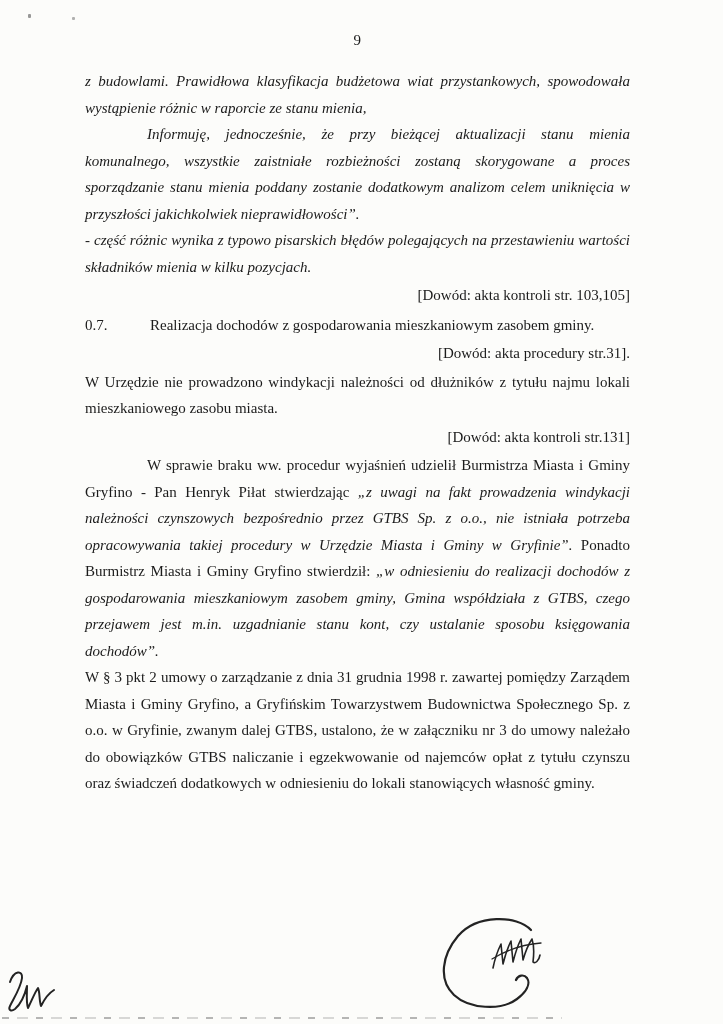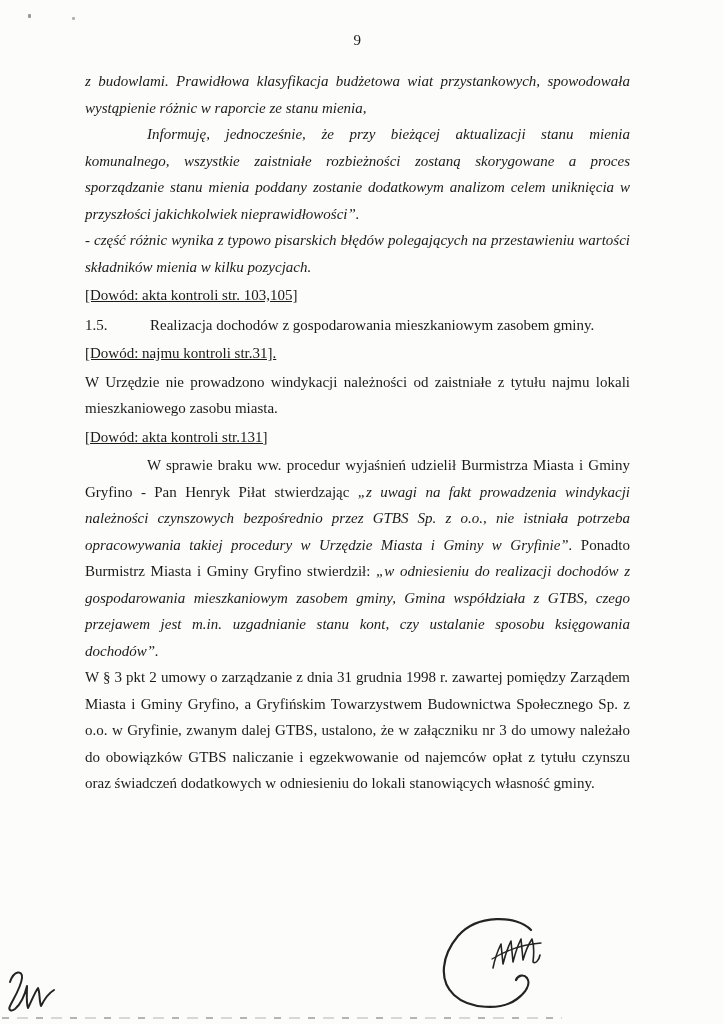--- a/index.html
+++ b/index.html
@@ -27,22 +27,22 @@
     position: absolute;
     top: 68px; left: 85px; width: 545px;
     font-size: 15px;
     line-height: 26.5px;
     text-align: justify;
   }
   .content p { margin: 0; }
   .para.indent { text-indent: 62px; }
   .it { font-style: italic; }
   .evidence {
+    text-align: right;
     margin: 2px 0 2px 0 !important;
-    text-decoration: underline;
   }
   .section { margin-top: 3px !important; }
   .secnum { display: inline-block; width: 65px; }
   .sig {
     position: absolute;
     left: 435px; top: 914px;
     width: 120px; height: 100px;
   }
   .paraph {
     position: absolute;
@@ -73,23 +73,23 @@
   <div class="pageno">9</div>
 
   <div class="speck s1"></div>
   <div class="speck s2"></div>
 
   <div class="content">
       <p class="para"><span class="it">z budowlami. Prawidłowa klasyfikacja budżetowa wiat przystankowych, spowodowała wystąpienie różnic w  raporcie ze stanu mienia,</span></p>
       <p class="para indent"><span class="it">Informuję, jednocześnie, że przy bieżącej aktualizacji stanu mienia komunalnego, wszystkie zaistniałe rozbieżności zostaną skorygowane a proces sporządzanie stanu mienia poddany zostanie dodatkowym analizom celem uniknięcia w przyszłości jakichkolwiek nieprawidłowości”.</span></p>
       <p class="para"><span class="it">- część różnic wynika z typowo pisarskich błędów polegających na przestawieniu wartości składników mienia w kilku pozycjach.</span></p>
       <p class="evidence">[Dowód: akta kontroli str. 103,105]</p>
-      <p class="section"><span class="secnum">1.5.</span><span>Realizacja dochodów z gospodarowania mieszkaniowym zasobem gminy.</span></p>
-      <p class="evidence">[Dowód: najmu kontroli str.31].</p>
-      <p class="para"><span>W Urzędzie nie prowadzono windykacji należności od zaistniałe z tytułu najmu lokali mieszkaniowego zasobu miasta.</span></p>
+      <p class="section"><span class="secnum">0.7.</span><span>Realizacja dochodów z gospodarowania mieszkaniowym zasobem gminy.</span></p>
+      <p class="evidence">[Dowód: akta procedury str.31].</p>
+      <p class="para"><span>W Urzędzie nie prowadzono windykacji należności od dłużników z tytułu najmu lokali mieszkaniowego zasobu miasta.</span></p>
       <p class="evidence">[Dowód: akta kontroli str.131]</p>
       <p class="para indent"><span>W sprawie braku ww. procedur wyjaśnień udzielił Burmistrza Miasta i Gminy Gryfino - Pan Henryk Piłat stwierdzając </span><span class="it">„z uwagi na fakt prowadzenia windykacji należności czynszowych bezpośrednio przez GTBS Sp. z o.o., nie istniała potrzeba opracowywania takiej procedury w Urzędzie Miasta i Gminy w Gryfinie”.</span><span> Ponadto Burmistrz Miasta i Gminy Gryfino stwierdził: </span><span class="it">„w odniesieniu do realizacji dochodów z gospodarowania mieszkaniowym zasobem gminy, Gmina współdziała z GTBS, czego przejawem jest m.in. uzgadnianie stanu kont, czy ustalanie sposobu księgowania dochodów”.</span></p>
       <p class="para"><span>W § 3 pkt 2 umowy o zarządzanie z dnia 31 grudnia 1998 r. zawartej pomiędzy Zarządem Miasta i Gminy Gryfino, a Gryfińskim Towarzystwem Budownictwa Społecznego Sp. z o.o. w Gryfinie, zwanym dalej GTBS, ustalono, że w załączniku nr 3 do umowy należało do obowiązków GTBS naliczanie i egzekwowanie od najemców opłat z tytułu czynszu oraz świadczeń dodatkowych w odniesieniu do lokali stanowiących własność gminy.</span></p>
     </div>
 
   <svg class="sig" viewBox="0 0 120 100" aria-hidden="true">
     <path d="M 96 16 C 82 1, 42 0, 23 22 C 7 41, 3 66, 19 81 C 34 95, 66 97, 82 85 C 91 78, 96 70, 92 64 C 89 60, 83 61, 81 66" stroke-width="2.2"></path>
     <path d="M58 54 C 60 44, 63 36, 66 30 L 68 50 C 70 42, 73 33, 76 27 L 78 48 C 80 40, 83 31, 86 25 L 88 46 C 90 39, 93 31, 97 25 C 99 31, 99 40, 98 48 C 100 50, 104 47, 105 41" stroke-width="1.6"></path>
     <path d="M 57 45 C 72 36, 90 30, 106 29" stroke-width="1.3"></path>
   </svg>

